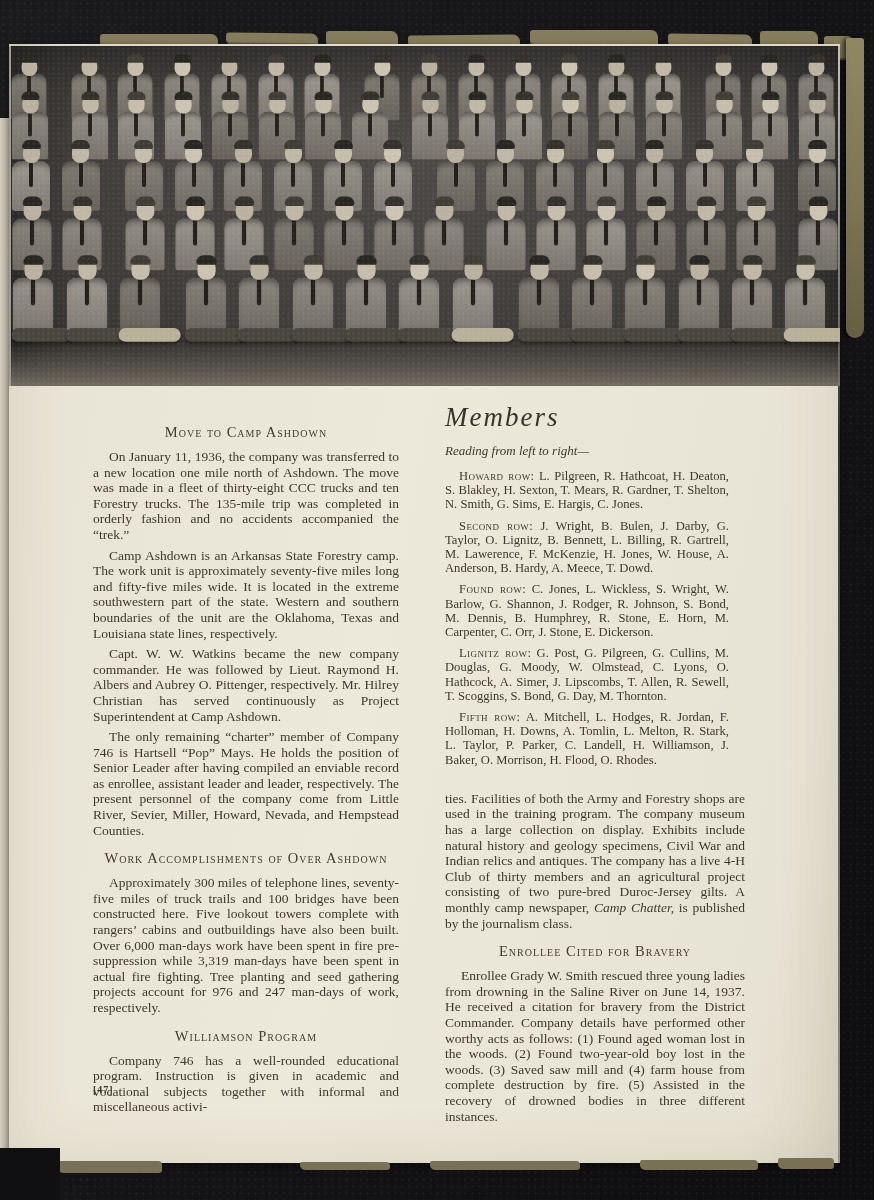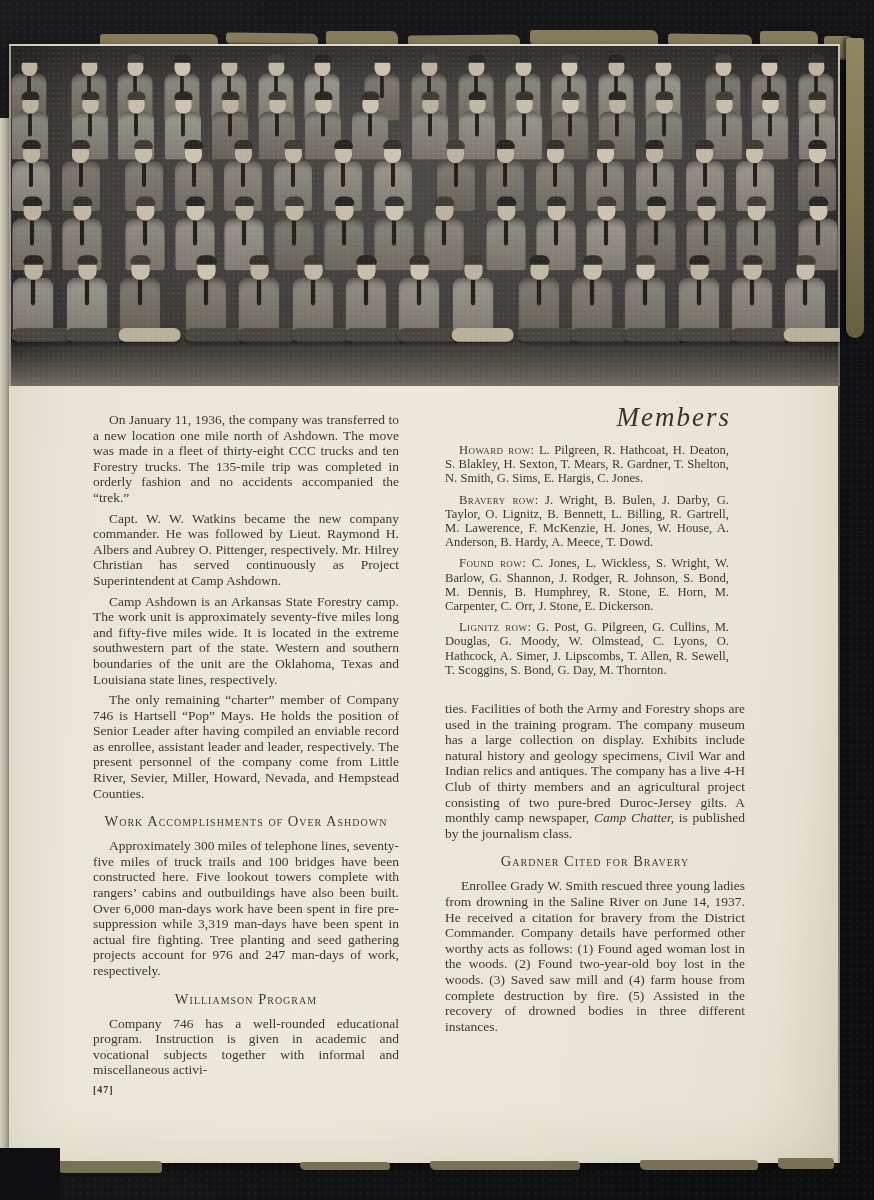--- a/index.html
+++ b/index.html
@@ -53,21 +53,21 @@
     background-size:5px 5px;}
 
   
   .col-left{position:absolute;left:84px;top:368px;width:306px;color:#3d382f;}
   .col-right{position:absolute;left:436px;top:358px;width:300px;color:#3d382f;}
   h3.sec{font-variant:small-caps;font-weight:normal;font-size:14.5px;letter-spacing:1px;
     text-align:center;margin:12px 0 8px;color:#413c33;}
   p.body{font-size:13.5px;line-height:15.6px;text-align:justify;margin:0 0 5px;}
   p.indent{text-indent:16px;}
   .members-title{font-style:italic;font-weight:500;font-size:27px;letter-spacing:2px;
-    text-align:right;margin:0 14px 10px 0;color:#38332b;}
+    text-align:left;margin:0 14px 10px 0;color:#38332b;}
   p.note{font-style:italic;font-size:13px;margin:4px 0 10px;}
   p.mrow{font-size:12.6px;line-height:14.2px;text-align:justify;margin:0 0 7px;text-indent:14px;width:284px;}
   .rlabel{font-variant:small-caps;letter-spacing:.4px;}
   p.cont{margin-top:24px;}
   .pagenum{position:absolute;left:84px;top:1040px;font-size:10px;font-weight:bold;letter-spacing:1px;color:#3d382f;}
 </style>
 </head>
 <body>
 
 <div class="scene">
@@ -670,43 +670,46 @@
           <div class="hair" style="background-color:rgb(64,60,54)"></div>
           <div class="head" style="background-color:rgb(198,189,171)"></div>
           <div class="torso" style="background-color:rgb(143,138,129)">
             <div class="tie"></div>
           </div>
           <div class="legs" style="background-color:#b9b09a"></div>
         </div>
       </div>
 
     <div class="col-left">
+      <h3 class="sec">Move to Camp Ashdown</h3>
       <p class="body indent">On January 11, 1936, the company was transferred to a new location one mile north of Ashdown. The move was made in a fleet of thirty-eight CCC trucks and ten Forestry trucks. The 135-mile trip was completed in orderly fashion and no accidents accompanied the “trek.”</p>
+      <p class="body indent">Camp Ashdown is an Arkansas State Forestry camp. The work unit is approximately seventy-five miles long and fifty-five miles wide. It is located in the extreme southwestern part of the state. Western and southern boundaries of the unit are the Oklahoma, Texas and Louisiana state lines, respectively.</p>
       <p class="body indent">Capt. W. W. Watkins became the new company commander. He was followed by Lieut. Raymond H. Albers and Aubrey O. Pittenger, respectively. Mr. Hilrey Christian has served continuously as Project Superintendent at Camp Ashdown.</p>
-      <p class="body indent">Camp Ashdown is an Arkansas State Forestry camp. The work unit is approximately seventy-five miles long and fifty-five miles wide. It is located in the extreme southwestern part of the state. Western and southern boundaries of the unit are the Oklahoma, Texas and Louisiana state lines, respectively.</p>
       <p class="body indent">The only remaining “charter” member of Company 746 is Hartsell “Pop” Mays. He holds the position of Senior Leader after having compiled an enviable record as enrollee, assistant leader and leader, respectively. The present personnel of the company come from Little River, Sevier, Miller, Howard, Nevada, and Hempstead Counties.</p>
 
       <h3 class="sec">Work Accomplishments of Over Ashdown</h3>
       <p class="body indent">Approximately 300 miles of telephone lines, seventy-five miles of truck trails and 100 bridges have been constructed here. Five lookout towers complete with rangers’ cabins and outbuildings have also been built. Over 6,000 man-days work have been spent in fire pre-suppression while 3,319 man-days have been spent in actual fire fighting. Tree planting and seed gathering projects account for 976 and 247 man-days of work, respectively.</p>
 
       <h3 class="sec">Williamson Program</h3>
       <p class="body indent">Company 746 has a well-rounded educational program. Instruction is given in academic and vocational subjects together with informal and miscellaneous activi-</p>
     </div>
 
     <div class="col-right">
       <div class="members-title">Members</div>
+      <p class="note">Reading from left to right—</p>
 
       <p class="mrow"><span class="rlabel">Howard row:</span> <span>L. Pilgreen, R. Hathcoat, H. Deaton, S. Blakley, H. Sexton, T. Mears, R. Gardner, T. Shelton, N. Smith, G. Sims, E. Hargis, C. Jones.</span></p>
-      <p class="mrow"><span class="rlabel">Bravery row:</span> <span>J. Wright, B. Bulen, J. Darby, G. Taylor, O. Lignitz, B. Bennett, L. Billing, R. Gartrell, M. Lawerence, F. McKenzie, H. Jones, W. House, A. Anderson, B. Hardy, A. Meece, T. Dowd.</span></p>
+      <p class="mrow"><span class="rlabel">Second row:</span> <span>J. Wright, B. Bulen, J. Darby, G. Taylor, O. Lignitz, B. Bennett, L. Billing, R. Gartrell, M. Lawerence, F. McKenzie, H. Jones, W. House, A. Anderson, B. Hardy, A. Meece, T. Dowd.</span></p>
       <p class="mrow"><span class="rlabel">Found row:</span> <span>C. Jones, L. Wickless, S. Wright, W. Barlow, G. Shannon, J. Rodger, R. Johnson, S. Bond, M. Dennis, B. Humphrey, R. Stone, E. Horn, M. Carpenter, C. Orr, J. Stone, E. Dickerson.</span></p>
       <p class="mrow"><span class="rlabel">Lignitz row:</span> <span>G. Post, G. Pilgreen, G. Cullins, M. Douglas, G. Moody, W. Olmstead, C. Lyons, O. Hathcock, A. Simer, J. Lipscombs, T. Allen, R. Sewell, T. Scoggins, S. Bond, G. Day, M. Thornton.</span></p>
+      <p class="mrow"><span class="rlabel">Fifth row:</span> <span>A. Mitchell, L. Hodges, R. Jordan, F. Holloman, H. Downs, A. Tomlin, L. Melton, R. Stark, L. Taylor, P. Parker, C. Landell, H. Williamson, J. Baker, O. Morrison, H. Flood, O. Rhodes.</span></p>
 
       <p class="body cont"><span>ties. Facilities of both the Army and Forestry shops are used in the training program. The company museum has a large collection on display. Exhibits include natural history and geology specimens, Civil War and Indian relics and antiques. The company has a live 4-H Club of thirty members and an agricultural project consisting of two pure-bred Duroc-Jersey gilts. A monthly camp newspaper, </span><i>Camp Chatter,</i><span> is published by the journalism class.</span></p>
 
-      <h3 class="sec">Gardner Cited for Bravery</h3>
+      <h3 class="sec">Enrollee Cited for Bravery</h3>
       <p class="body indent">Enrollee Grady W. Smith rescued three young ladies from drowning in the Saline River on June 14, 1937. He received a citation for bravery from the District Commander. Company details have performed other worthy acts as follows: (1) Found aged woman lost in the woods. (2) Found two-year-old boy lost in the woods. (3) Saved saw mill and (4) farm house from complete destruction by fire. (5) Assisted in the recovery of drowned bodies in three different instances.</p>
     </div>
 
     <div class="pagenum">[47]</div>
   </div>
 
   <div>
     <div class="bottom-chunk" style="left:58px;top:1161px;width:104px;height:12px;"></div>
     <div class="bottom-chunk" style="left:300px;top:1162px;width:90px;height:8px;"></div>
     <div class="bottom-chunk" style="left:430px;top:1161px;width:150px;height:9px;"></div>

